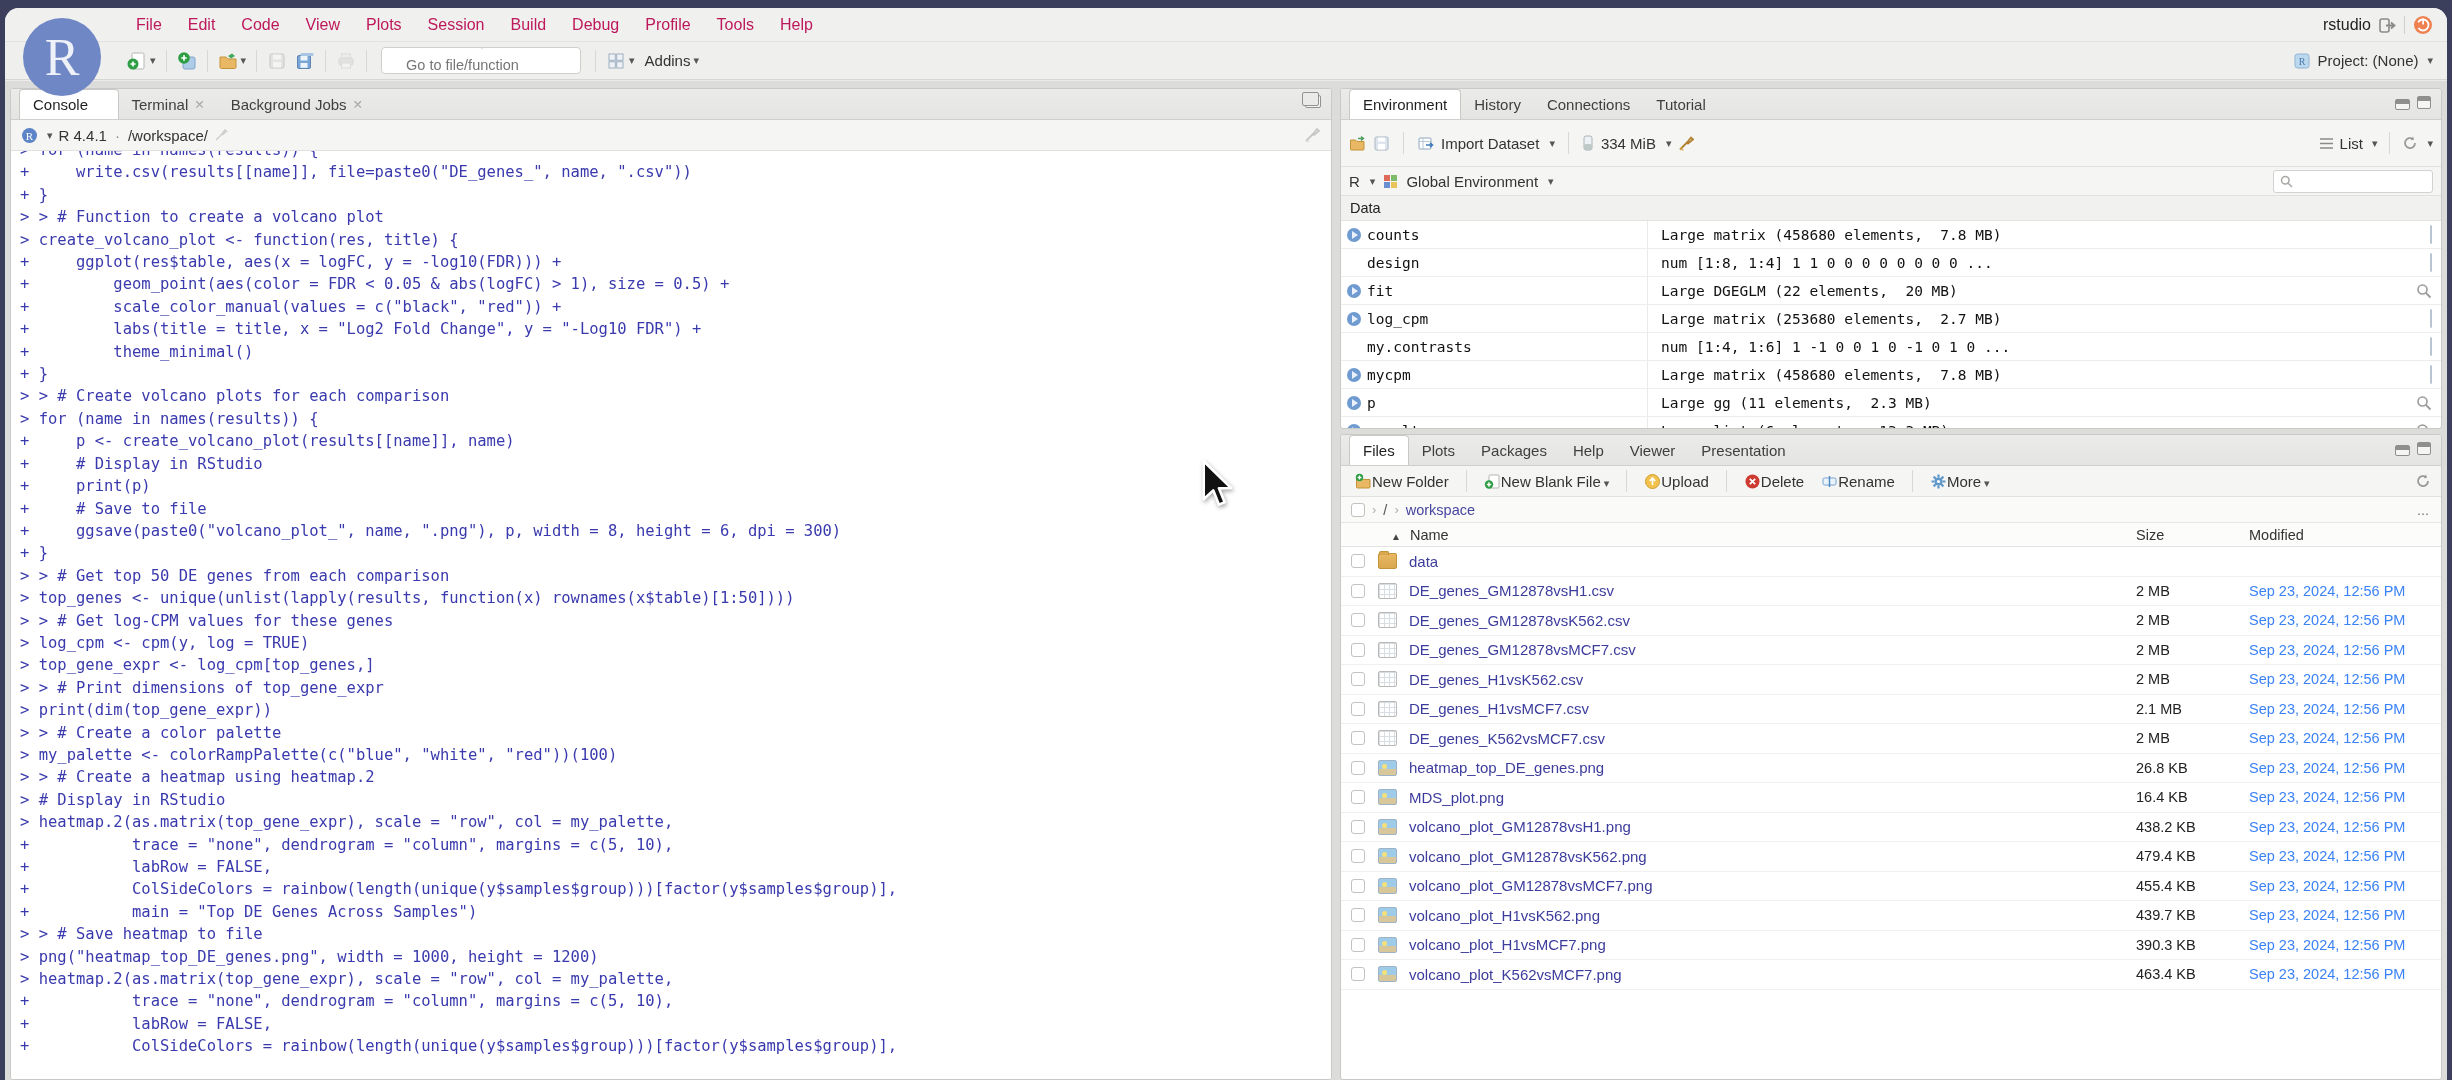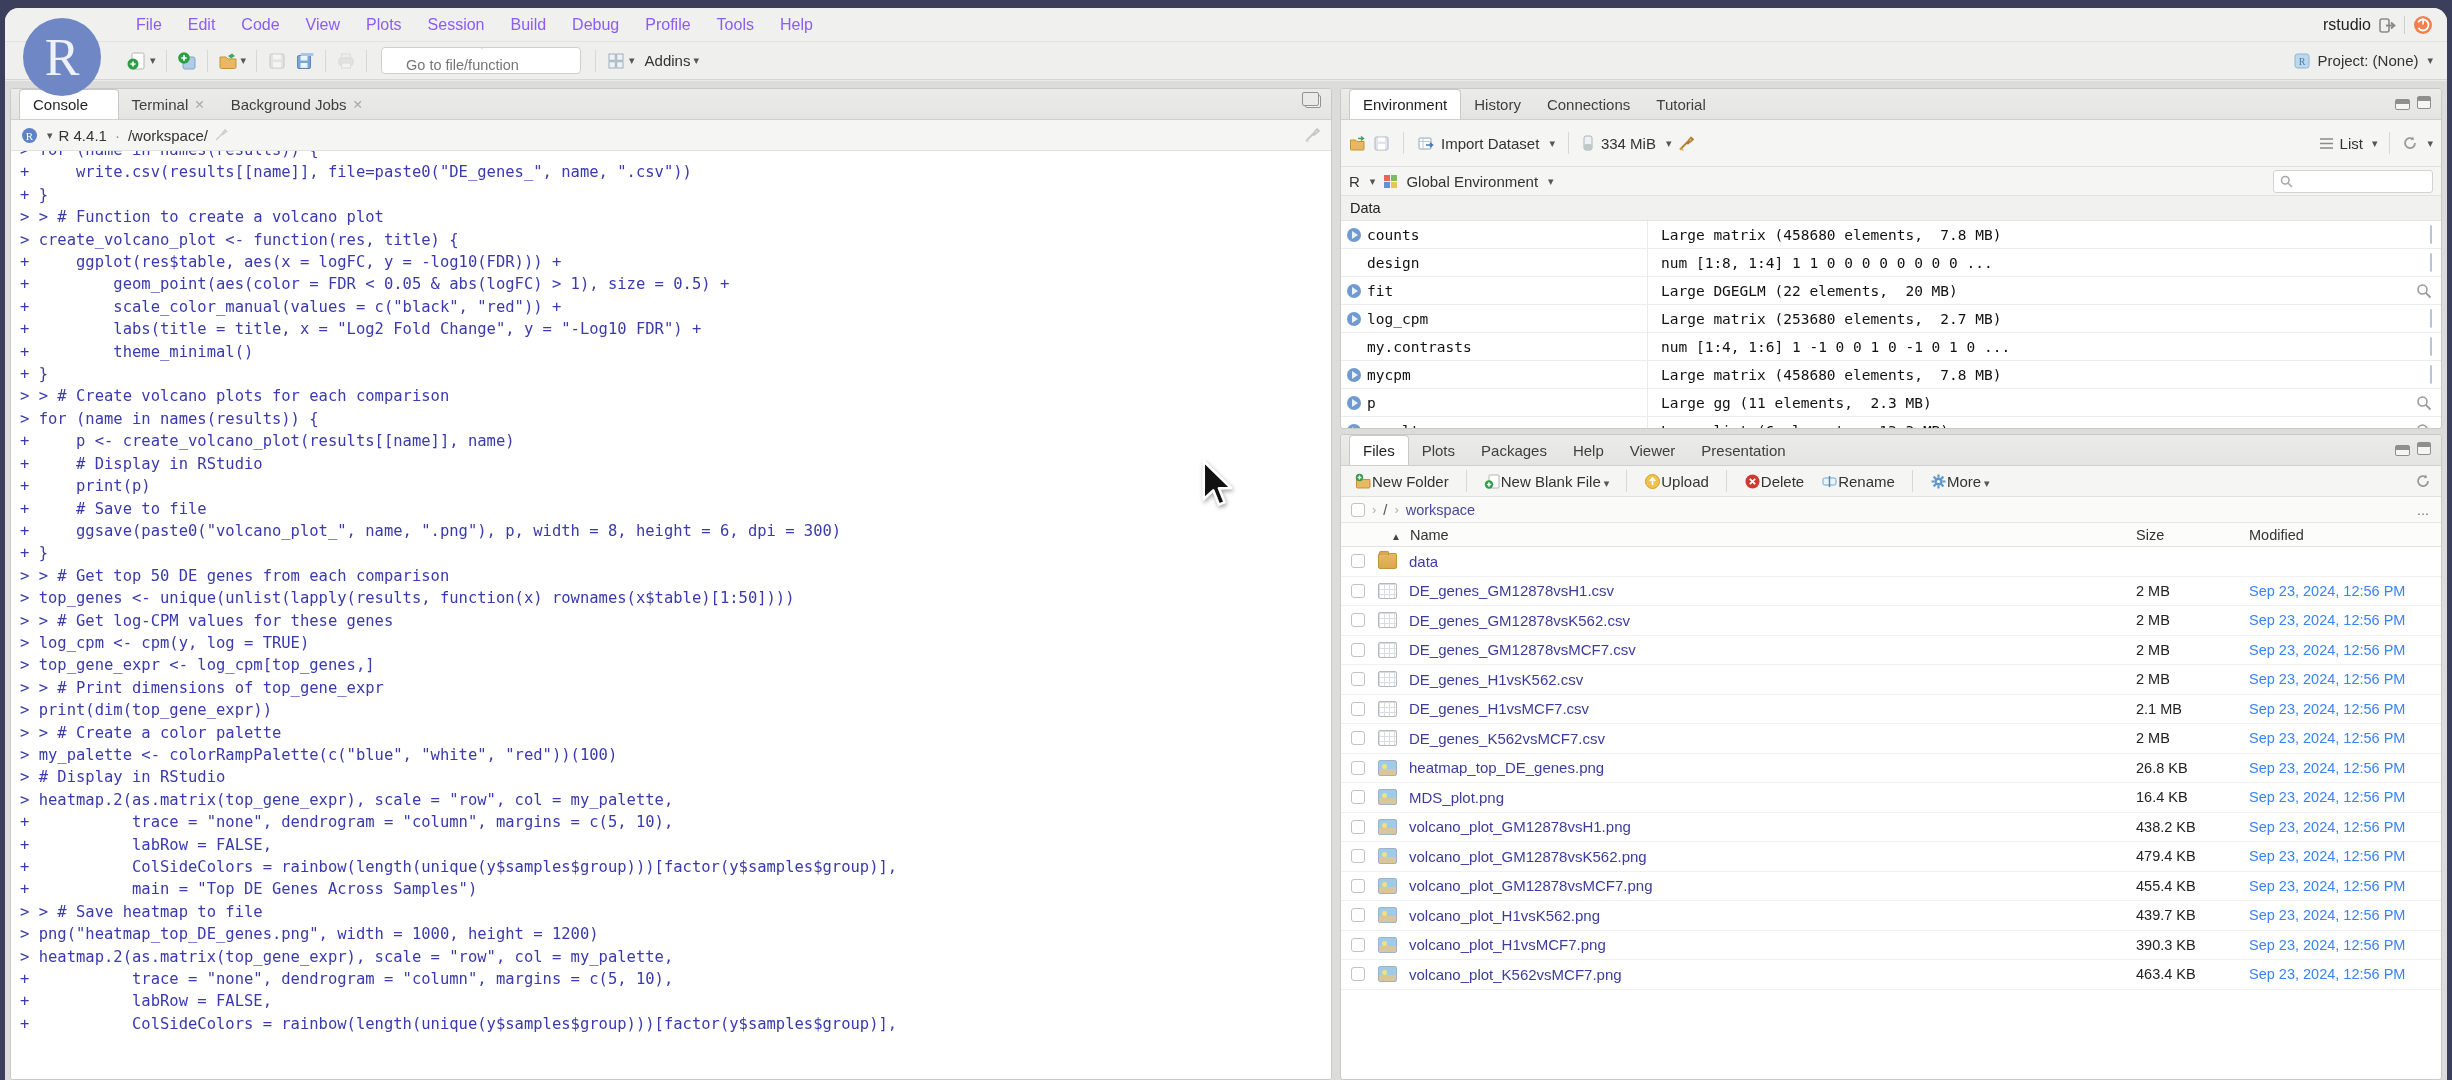--- a/index.html
+++ b/index.html
@@ -5,21 +5,21 @@
   * { margin:0; padding:0; box-sizing:border-box; }
   html,body { width:2452px; height:1080px; overflow:hidden; }
   body { background:#3c3f5c; font-family:"Liberation Sans", sans-serif; color:#333; }
 
   .window { position:absolute; left:5px; top:8px; right:5px; bottom:0;
             background:#ececea; border-radius:14px 14px 0 0; overflow:hidden; }
 
   
   .menubar { position:relative; height:34px; background:#f0f0ee; border-bottom:1px solid #e2e2e0;
              display:flex; align-items:center; padding-left:118px; }
-  .menu-item { padding:0 13px; font-size:16px; color:#8b5cf6; }
+  .menu-item { padding:0 13px; font-size:16px; color:#be185d; }
   .menubar-right { position:absolute; right:14px; top:0; height:34px; display:flex; align-items:center; gap:8px; }
   .session-user { font-size:16px; color:#222; }
   .vdiv { width:1px; height:18px; background:#cfcfcd; }
 
   .rstudio-logo { position:absolute; left:18px; top:10px; width:78px; height:78px; border-radius:50%;
                   background:#7087c6; z-index:30; display:flex; align-items:center; justify-content:center;
                   color:#eef1f8; font-family:"Liberation Serif", serif; font-size:52px; }
 
   .toolbar { height:38px; background:#efefed; border-bottom:1px solid #d6d6d4;
              display:flex; align-items:center; padding-left:118px; position:relative; }
@@ -319,20 +319,21 @@
               <div class="console-line">+ }</div>
               <div class="console-line">&gt; &gt; # Get top 50 DE genes from each comparison</div>
               <div class="console-line">&gt; top_genes &lt;- unique(unlist(lapply(results, function(x) rownames(x$table)[1:50])))</div>
               <div class="console-line">&gt; &gt; # Get log-CPM values for these genes</div>
               <div class="console-line">&gt; log_cpm &lt;- cpm(y, log = TRUE)</div>
               <div class="console-line">&gt; top_gene_expr &lt;- log_cpm[top_genes,]</div>
               <div class="console-line">&gt; &gt; # Print dimensions of top_gene_expr</div>
               <div class="console-line">&gt; print(dim(top_gene_expr))</div>
               <div class="console-line">&gt; &gt; # Create a color palette</div>
               <div class="console-line">&gt; my_palette &lt;- colorRampPalette(c("blue", "white", "red"))(100)</div>
+              <div class="console-line">&gt; &gt; # Create a heatmap using heatmap.2</div>
               <div class="console-line">&gt; # Display in RStudio</div>
               <div class="console-line">&gt; heatmap.2(as.matrix(top_gene_expr), scale = "row", col = my_palette,</div>
               <div class="console-line">+           trace = "none", dendrogram = "column", margins = c(5, 10),</div>
               <div class="console-line">+           labRow = FALSE,</div>
               <div class="console-line">+           ColSideColors = rainbow(length(unique(y$samples$group)))[factor(y$samples$group)],</div>
               <div class="console-line">+           main = "Top DE Genes Across Samples")</div>
               <div class="console-line">&gt; &gt; # Save heatmap to file</div>
               <div class="console-line">&gt; png("heatmap_top_DE_genes.png", width = 1000, height = 1200)</div>
               <div class="console-line">&gt; heatmap.2(as.matrix(top_gene_expr), scale = "row", col = my_palette,</div>
               <div class="console-line">+           trace = "none", dendrogram = "column", margins = c(5, 10),</div>

